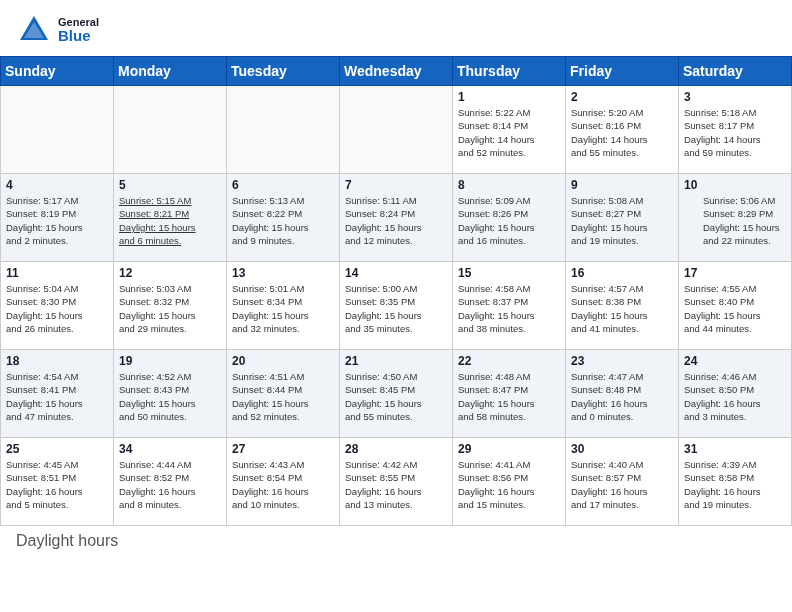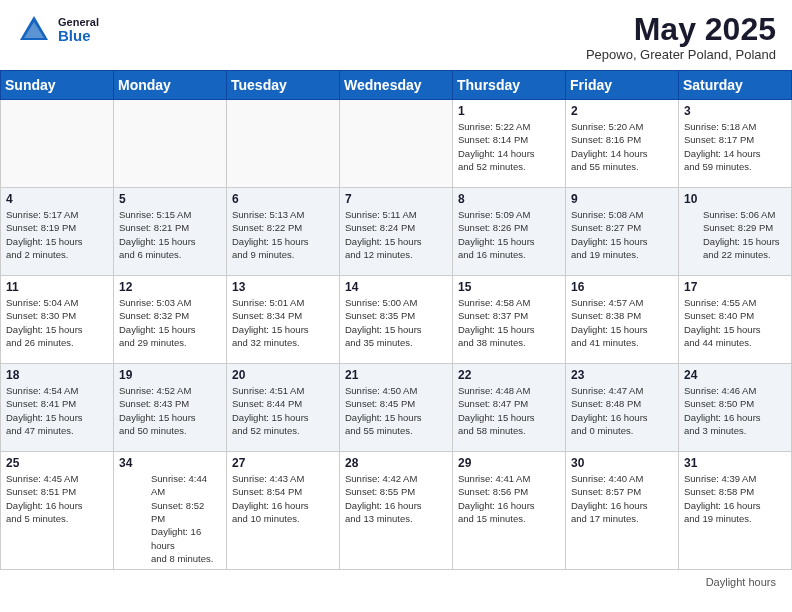--- a/index.html
+++ b/index.html
@@ -86,46 +86,41 @@
       color: #1a1a2e;
       margin-bottom: 2px;
     }
     .day-info {
       font-size: 9.5px;
       color: #333;
       line-height: 1.4;
     }
     .footer {
       padding: 6px 16px;
-      font-size: 11px;
+      font-size: 16px;
       color: #555;
-      text-align: right;
     }
     .footer-note {
       color: #555;
     }
   </style>
 </head>
 <body>
 
 <div class="header">
   <div class="logo">
     <svg class="logo-icon" viewBox="0 0 36 36">
       <polygon points="18,4 32,28 4,28" fill="#1565c0"></polygon>
       <polygon points="18,10 28,26 8,26" fill="#fff" opacity="0.3"></polygon>
     </svg>
     <div class="logo-text">
       <span class="logo-general">General</span>
       <span class="logo-blue">Blue</span>
     </div>
   </div>
-  <div class="title-section">
-    <div class="main-title">May 2025</div>
-    <div class="subtitle">Pepowo, Greater Poland, Poland</div>
-  </div>
 </div>
 
 <table class="calendar">
   <thead>
     <tr>
     <th>Sunday</th>
         <th>Monday</th>
         <th>Tuesday</th>
         <th>Wednesday</th>
         <th>Thursday</th>
@@ -164,21 +159,21 @@
       <tr>
         <td class="alt-row">
           <div class="day-number">4</div>
           <div class="day-info" style="white-space: pre-line;">Sunrise: 5:17 AM
 Sunset: 8:19 PM
 Daylight: 15 hours
 and 2 minutes.</div>
         </td>
         <td class="alt-row">
           <div class="day-number">5</div>
-          <div class="day-info" style="white-space: pre-line;">Sunrise: 5:15 AM
+          <div class="day-info" style="white-space: pre-line; text-decoration: underline;">Sunrise: 5:15 AM
 Sunset: 8:21 PM
 Daylight: 15 hours
 and 6 minutes.</div>
         </td>
         <td class="alt-row">
           <div class="day-number">6</div>
           <div class="day-info" style="white-space: pre-line;">Sunrise: 5:13 AM
 Sunset: 8:22 PM
 Daylight: 15 hours
 and 9 minutes.</div>
@@ -317,21 +312,21 @@
       <tr>
         <td>
           <div class="day-number">25</div>
           <div class="day-info" style="white-space: pre-line;">Sunrise: 4:45 AM
 Sunset: 8:51 PM
 Daylight: 16 hours
 and 5 minutes.</div>
         </td>
         <td>
           <div class="day-number">34</div>
-          <div class="day-info" style="white-space: pre-line; margin-left: 32px;">Sunrise: 4:44 AM
+          <div class="day-info" style="white-space: pre-line;">Sunrise: 4:44 AM
 Sunset: 8:52 PM
 Daylight: 16 hours
 and 8 minutes.</div>
         </td>
         <td>
           <div class="day-number">27</div>
           <div class="day-info" style="white-space: pre-line;">Sunrise: 4:43 AM
 Sunset: 8:54 PM
 Daylight: 16 hours
 and 10 minutes.</div>

